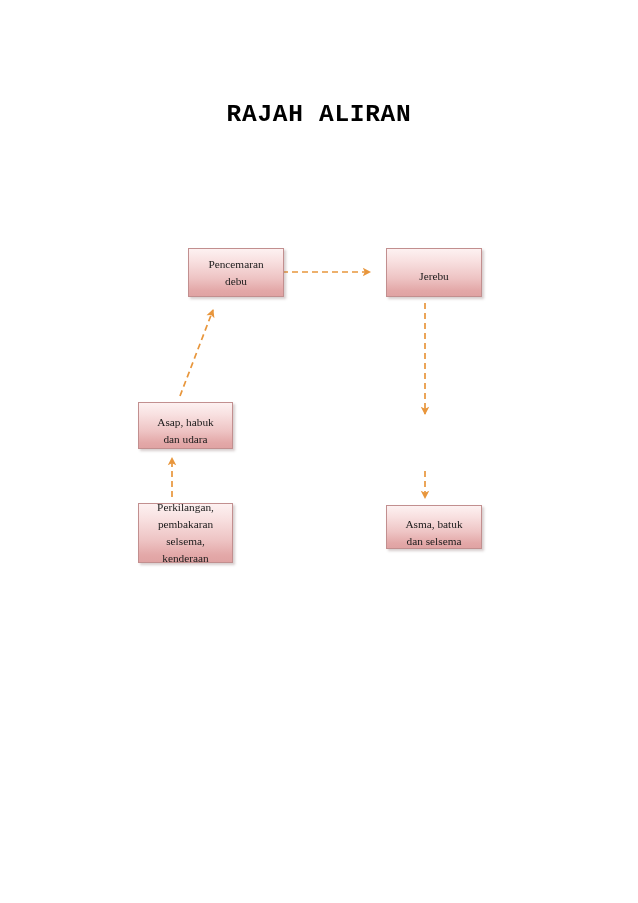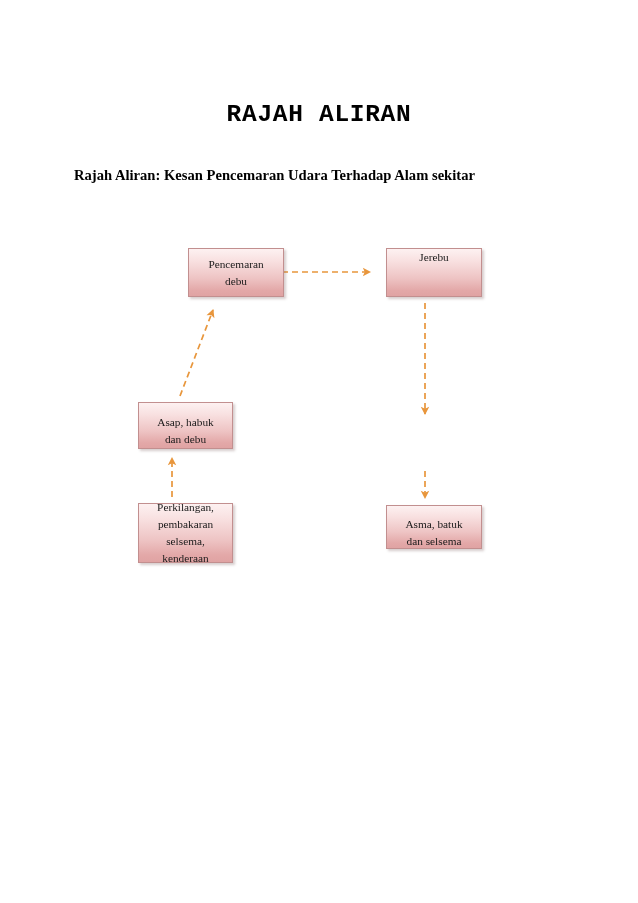--- a/index.html
+++ b/index.html
@@ -97,21 +97,21 @@
   }
 
   .node .line {
     display: block;
     white-space: nowrap;
   }
 
   
   .node.align-top {
     justify-content: flex-start;
-    padding-top: 0;
+    padding-top: 19px;
   }
   .node.align-upper {
     justify-content: flex-start;
     padding-top: 10px;
   }
 
   
   #node-pencemaran-udara { left: 180px; top: 248px; width: 96px;  height: 49px; }
   #node-jerebu           { left: 378px; top: 248px; width: 96px;  height: 49px; }
   #node-asap-habuk       { left: 130px; top: 402px; width: 95px;  height: 47px; justify-content: flex-end; }
@@ -119,21 +119,20 @@
   #node-sakit-mata       { left: 378px; top: 421px; width: 96px;  height: 44px; }
   #node-asma-batuk       { left: 378px; top: 505px; width: 96px;  height: 44px; }
 </style>
 </head>
 <body>
 
 <div id="page">
 
   <div class="doc-title">RAJAH ALIRAN</div>
 
-  <div class="doc-subtitle">Rajah Aliran:  Kesan Pencemaran Udara Terhadap Alam sekitar</div>
 
   <div id="flow">
 
     <svg id="connectors" viewBox="0 0 638 903">
       <defs>
         <marker id="arrow-head" markerWidth="6" markerHeight="6" refX="4.6" refY="3" orient="auto" markerUnits="strokeWidth">
           <path d="M0.4,0.5 L5.2,3 L0.4,5.5 L1.5,3 Z" fill="#e8963c"></path>
         </marker>
       </defs>
 
@@ -152,21 +151,21 @@
       <span class="line">Pencemaran</span>
       <span class="line">debu</span>
     </div>
 
     <div class="node align-top" id="node-jerebu">
       <span class="line">Jerebu</span>
     </div>
 
     <div class="node" id="node-asap-habuk">
       <span class="line">Asap, habuk</span>
-      <span class="line">dan debu</span>
+      <span class="line">dan udara</span>
     </div>
 
     <div class="node" id="node-perkilangan">
       <span class="line">Perkilangan,</span>
       <span class="line">pembakaran</span>
       <span class="line">selsema,</span>
       <span class="line">kenderaan</span>
     </div>
 
 

